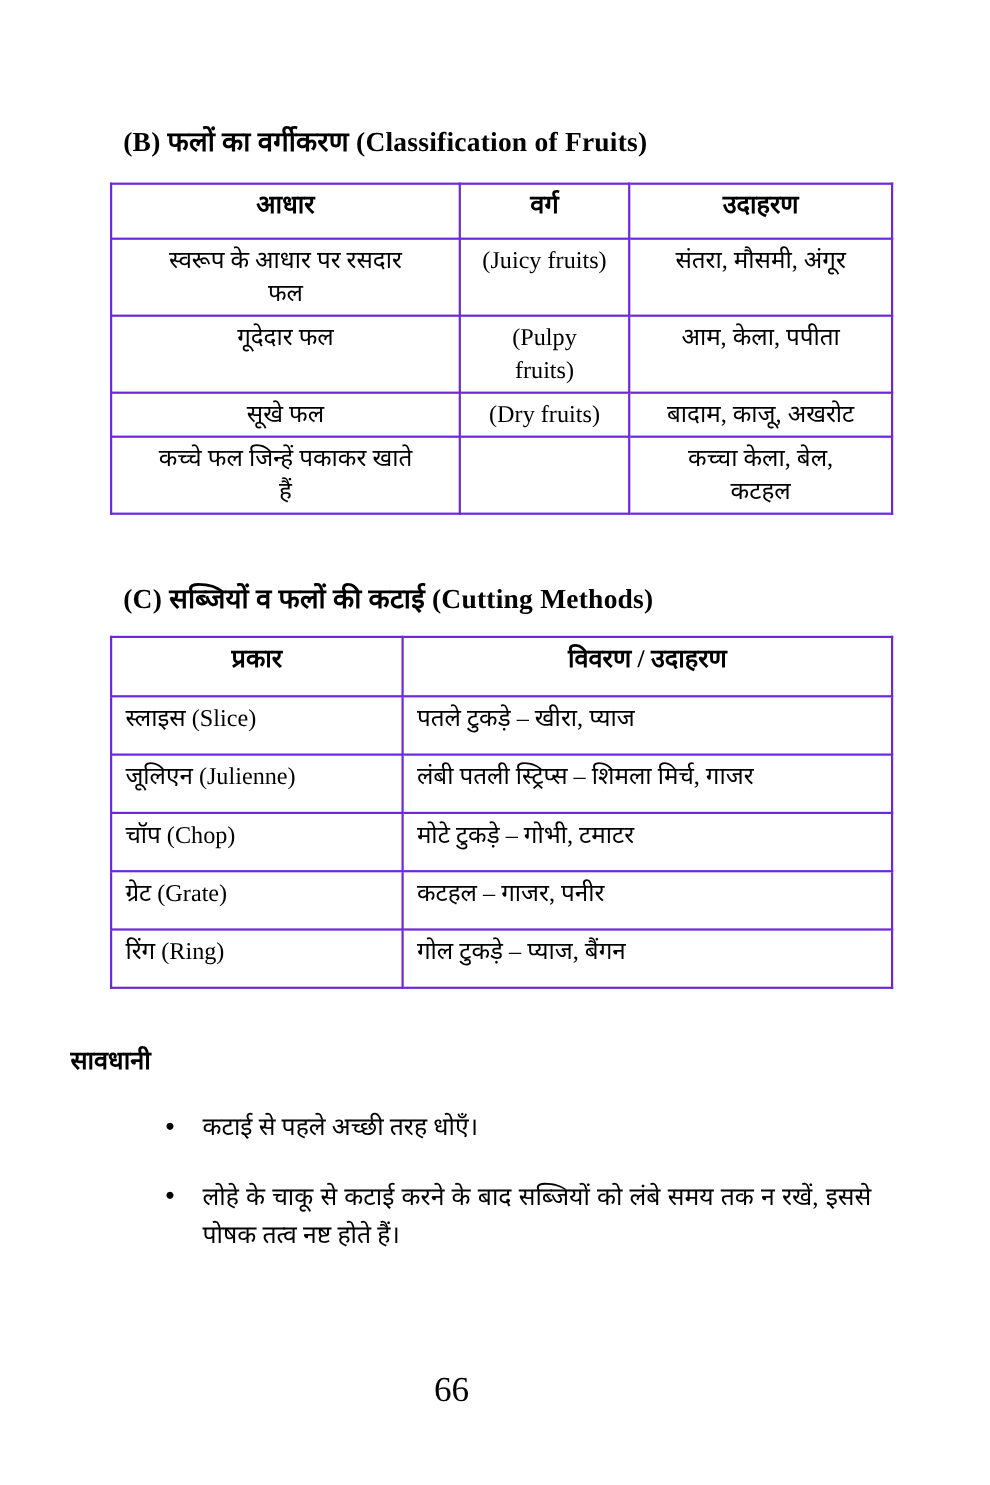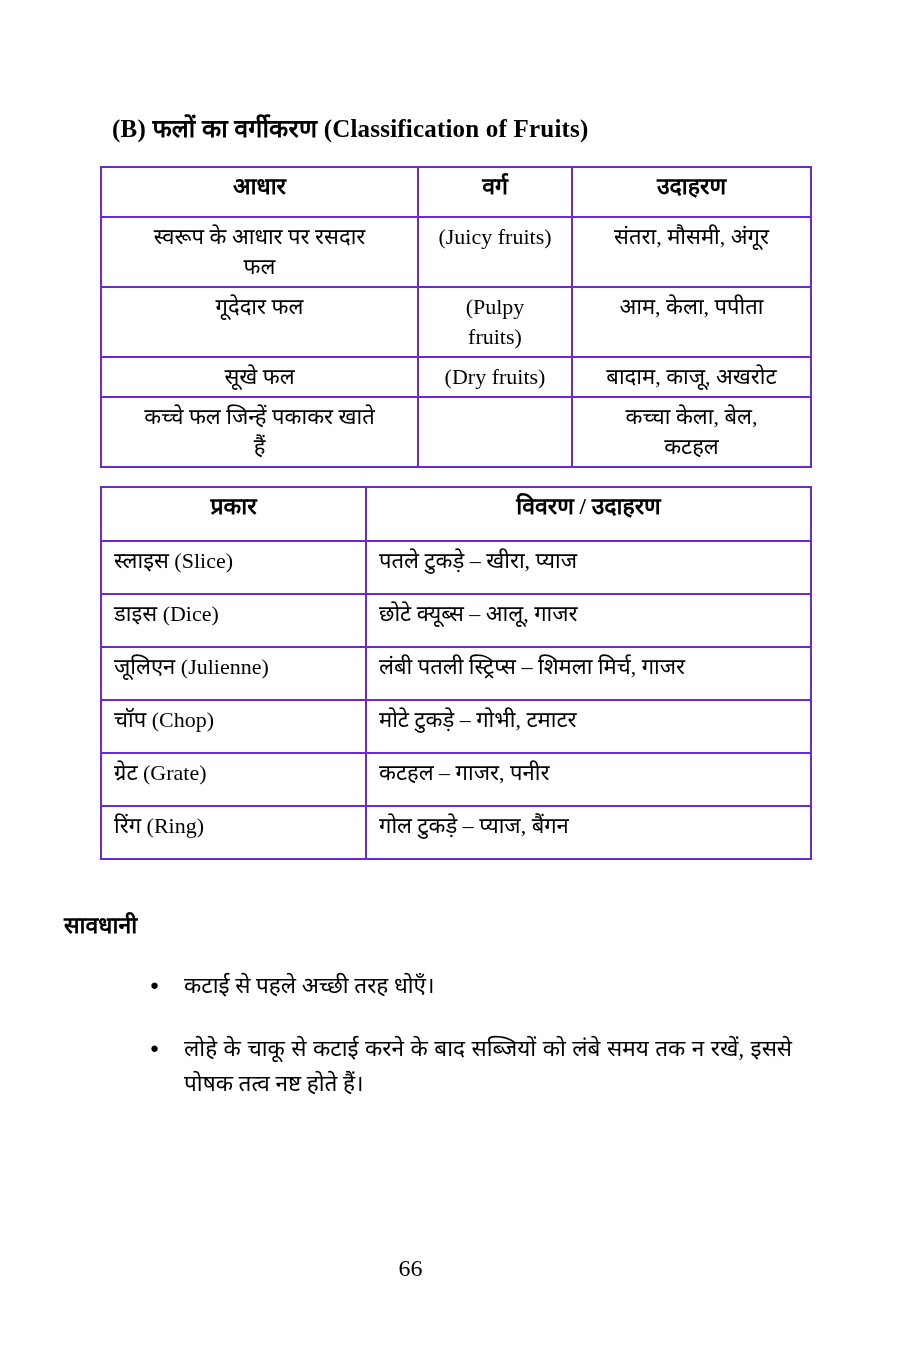--- a/index.html
+++ b/index.html
@@ -82,21 +82,21 @@
     line-height: 35px;
     width: 608px;
     text-align: justify;
   }
   .page-number {
     position: absolute;
     bottom: 68px;
     left: 0;
     width: 100%;
     text-align: center;
-    font-size: 24px;
+    font-size: 32px;
   }
 </style>
 </head>
 <body>
 
 <div class="page">
 
   <div class="heading heading-b">(B) फलों का वर्गीकरण (Classification of Fruits)</div>
 
   <table class="t1">
@@ -133,40 +133,37 @@
       <tr class="r3">
         <td>कच्चे फल जिन्हें पकाकर खाते
 हैं</td>
         <td></td>
         <td>कच्चा केला, बेल,
 कटहल</td>
       </tr>
     </tbody>
   </table>
 
+  <div class="heading heading-c">(C) सब्जियों व फलों की कटाई (Cutting Methods)</div>
 
   <table class="t2">
     <colgroup>
         <col class="c0">
         <col class="c1">
       </colgroup>
     <thead>
       <tr>
         <th>प्रकार</th>
         <th>विवरण / उदाहरण</th>
       </tr>
     </thead>
     <tbody>
       <tr>
         <td>स्लाइस (Slice)</td>
         <td>पतले टुकड़े – खीरा, प्याज</td>
-      </tr>
-      <tr>
-        <td>डाइस (Dice)</td>
-        <td>छोटे क्यूब्स – आलू, गाजर</td>
       </tr>
       <tr>
         <td>जूलिएन (Julienne)</td>
         <td>लंबी पतली स्ट्रिप्स – शिमला मिर्च, गाजर</td>
       </tr>
       <tr>
         <td>चॉप (Chop)</td>
         <td>मोटे टुकड़े – गोभी, टमाटर</td>
       </tr>
       <tr>

